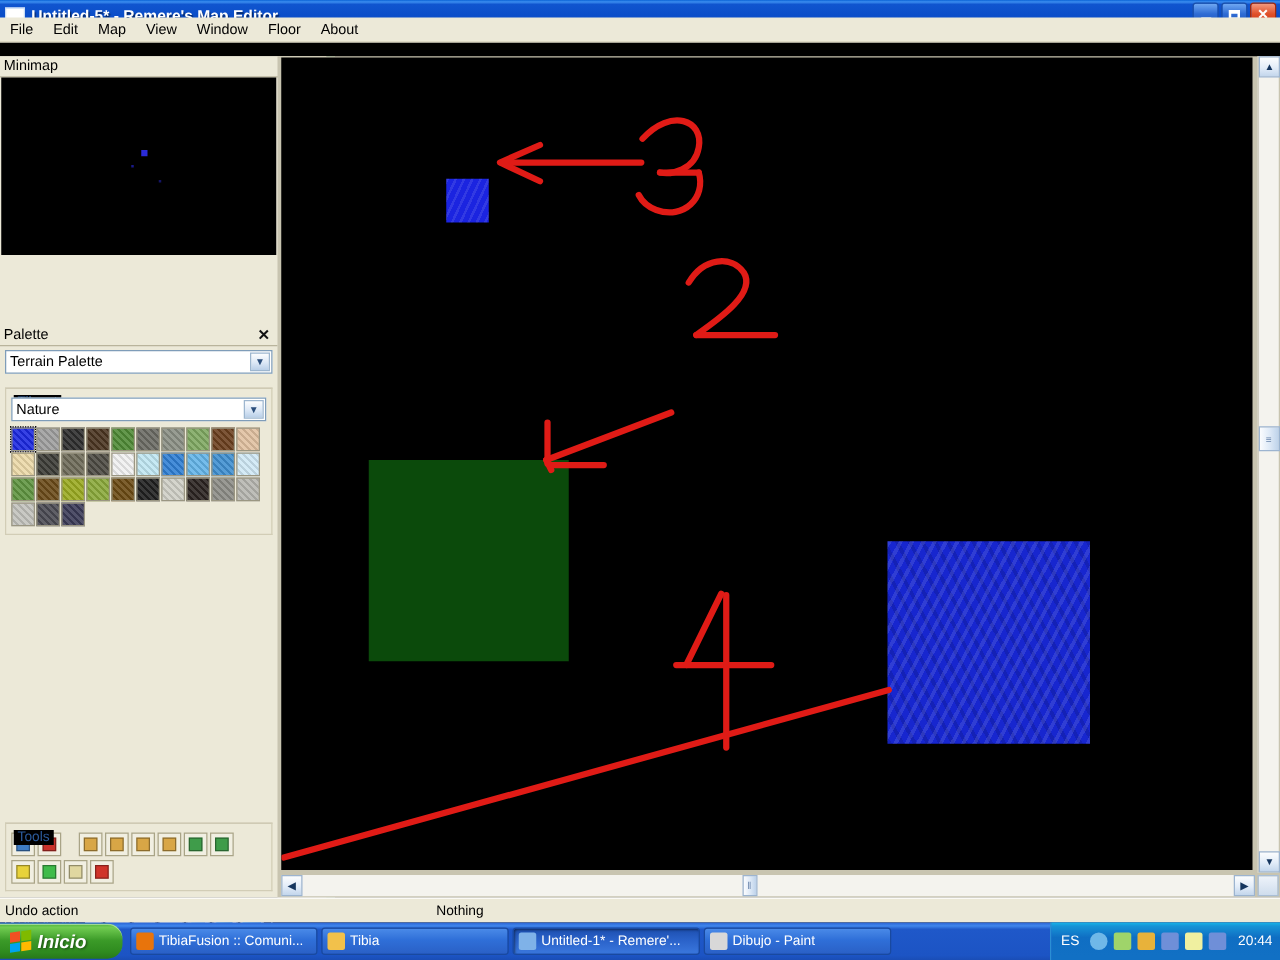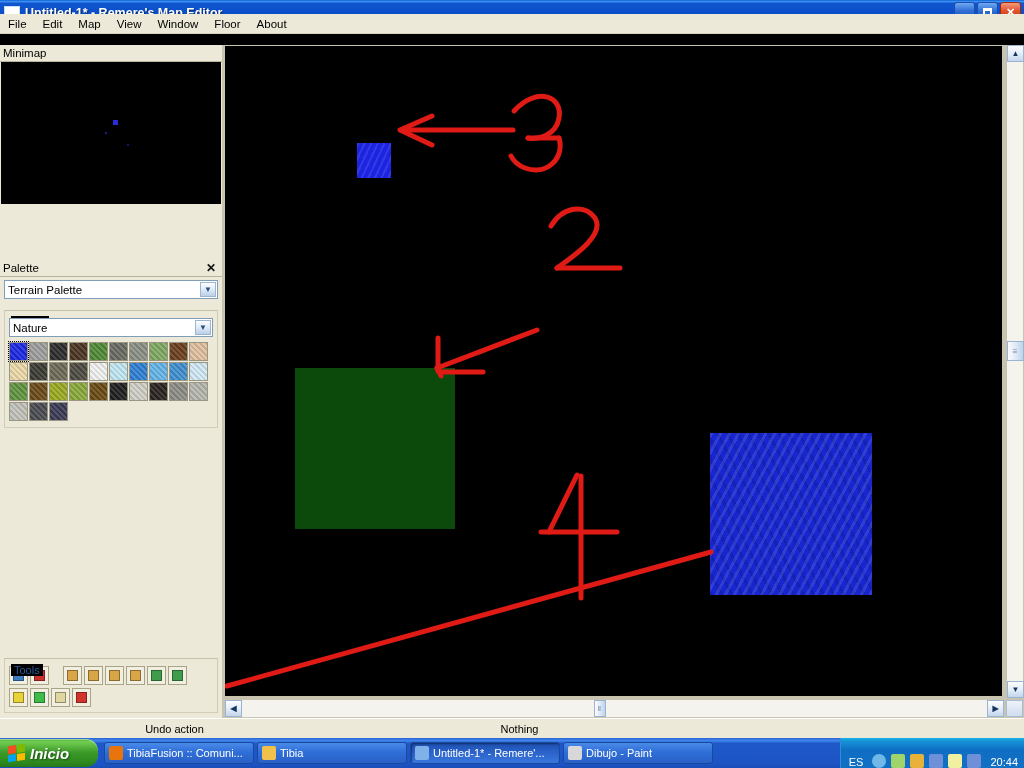--- a/index.html
+++ b/index.html
@@ -150,21 +150,21 @@
   }
   .corner{position:absolute;right:1px;bottom:1px;width:17px;height:17px;
     background:linear-gradient(to bottom,#eef3fa,#cfdded);border:1px solid #a9bed6;box-sizing:border-box;}
 
   
   .statusbar{
     position:absolute;left:0;top:718px;width:1024px;height:20px;
     background:#ece9d8;border-top:1px solid #fff;box-sizing:border-box;
     display:flex;align-items:center;
   }
-  .sbcell{font-size:11px;color:#000;padding-left:4px;box-sizing:border-box;overflow:hidden;white-space:nowrap;text-align:center;}
+  .sbcell{font-size:11px;color:#000;padding-left:4px;box-sizing:border-box;overflow:hidden;white-space:nowrap;}
   .sbcell.c1{width:345px;}
   .sbcell.c2{width:345px;}
   .sbcell.c3{width:334px;}
 
   
   .taskbar{
     position:absolute;left:0;top:738px;width:1024px;height:30px;
     background:linear-gradient(to bottom,#2b63d4 0%,#3f86ec 9%,#1f58c9 18%,#1c54c4 88%,#1a4db6 100%);
     display:flex;align-items:center;
   }
@@ -184,36 +184,36 @@
     height:22px;width:150px;box-sizing:border-box;
     background:linear-gradient(to bottom,#4a8ae8,#2f6fd8 45%,#2a60c6);
     border:1px solid #19499f;border-radius:3px;
     display:flex;align-items:center;color:#fff;font-size:11px;
     padding:0 4px;overflow:hidden;white-space:nowrap;
   }
   .tbtn.active{background:linear-gradient(to bottom,#1d4fb0,#2a62c9 45%,#3a77dd);
     box-shadow:inset 1px 1px 2px rgba(0,0,0,.45);}
   .tbtn .ic{width:14px;height:14px;margin-right:4px;flex:0 0 auto;border-radius:2px;}
   .tray{
-    height:30px;display:flex;align-items:flex-end;padding:0 6px 0 8px;
+    height:30px;display:flex;align-items:center;padding:0 6px 0 8px;
     background:linear-gradient(to bottom,#17b3e8 0%,#1793d6 10%,#0f6ec3 40%,#1170c4 90%);
     border-left:1px solid #2b8fd4;gap:5px;
   }
   .tray .lang{color:#fff;font-size:11px;margin-right:4px;}
   .tray .tri{width:14px;height:14px;border-radius:2px;}
   .tray .clock{color:#fff;font-size:11px;margin-left:4px;}
 </style>
 </head>
 <body>
 
 <div id="app">
 
   <div class="titlebar">
     <div class="ticon"></div>
-    <div class="ttext">Untitled-1* - Remere's Map Editor</div>
+    <div class="ttext">Untitled-5* - Remere's Map Editor</div>
     <div class="winbtns">
       <div class="wb">
           <span class="mn"></span>
         </div>
       <div class="wb">
           <span class="mx"></span>
         </div>
       <div class="wb close">✕</div>
     </div>
   </div>

